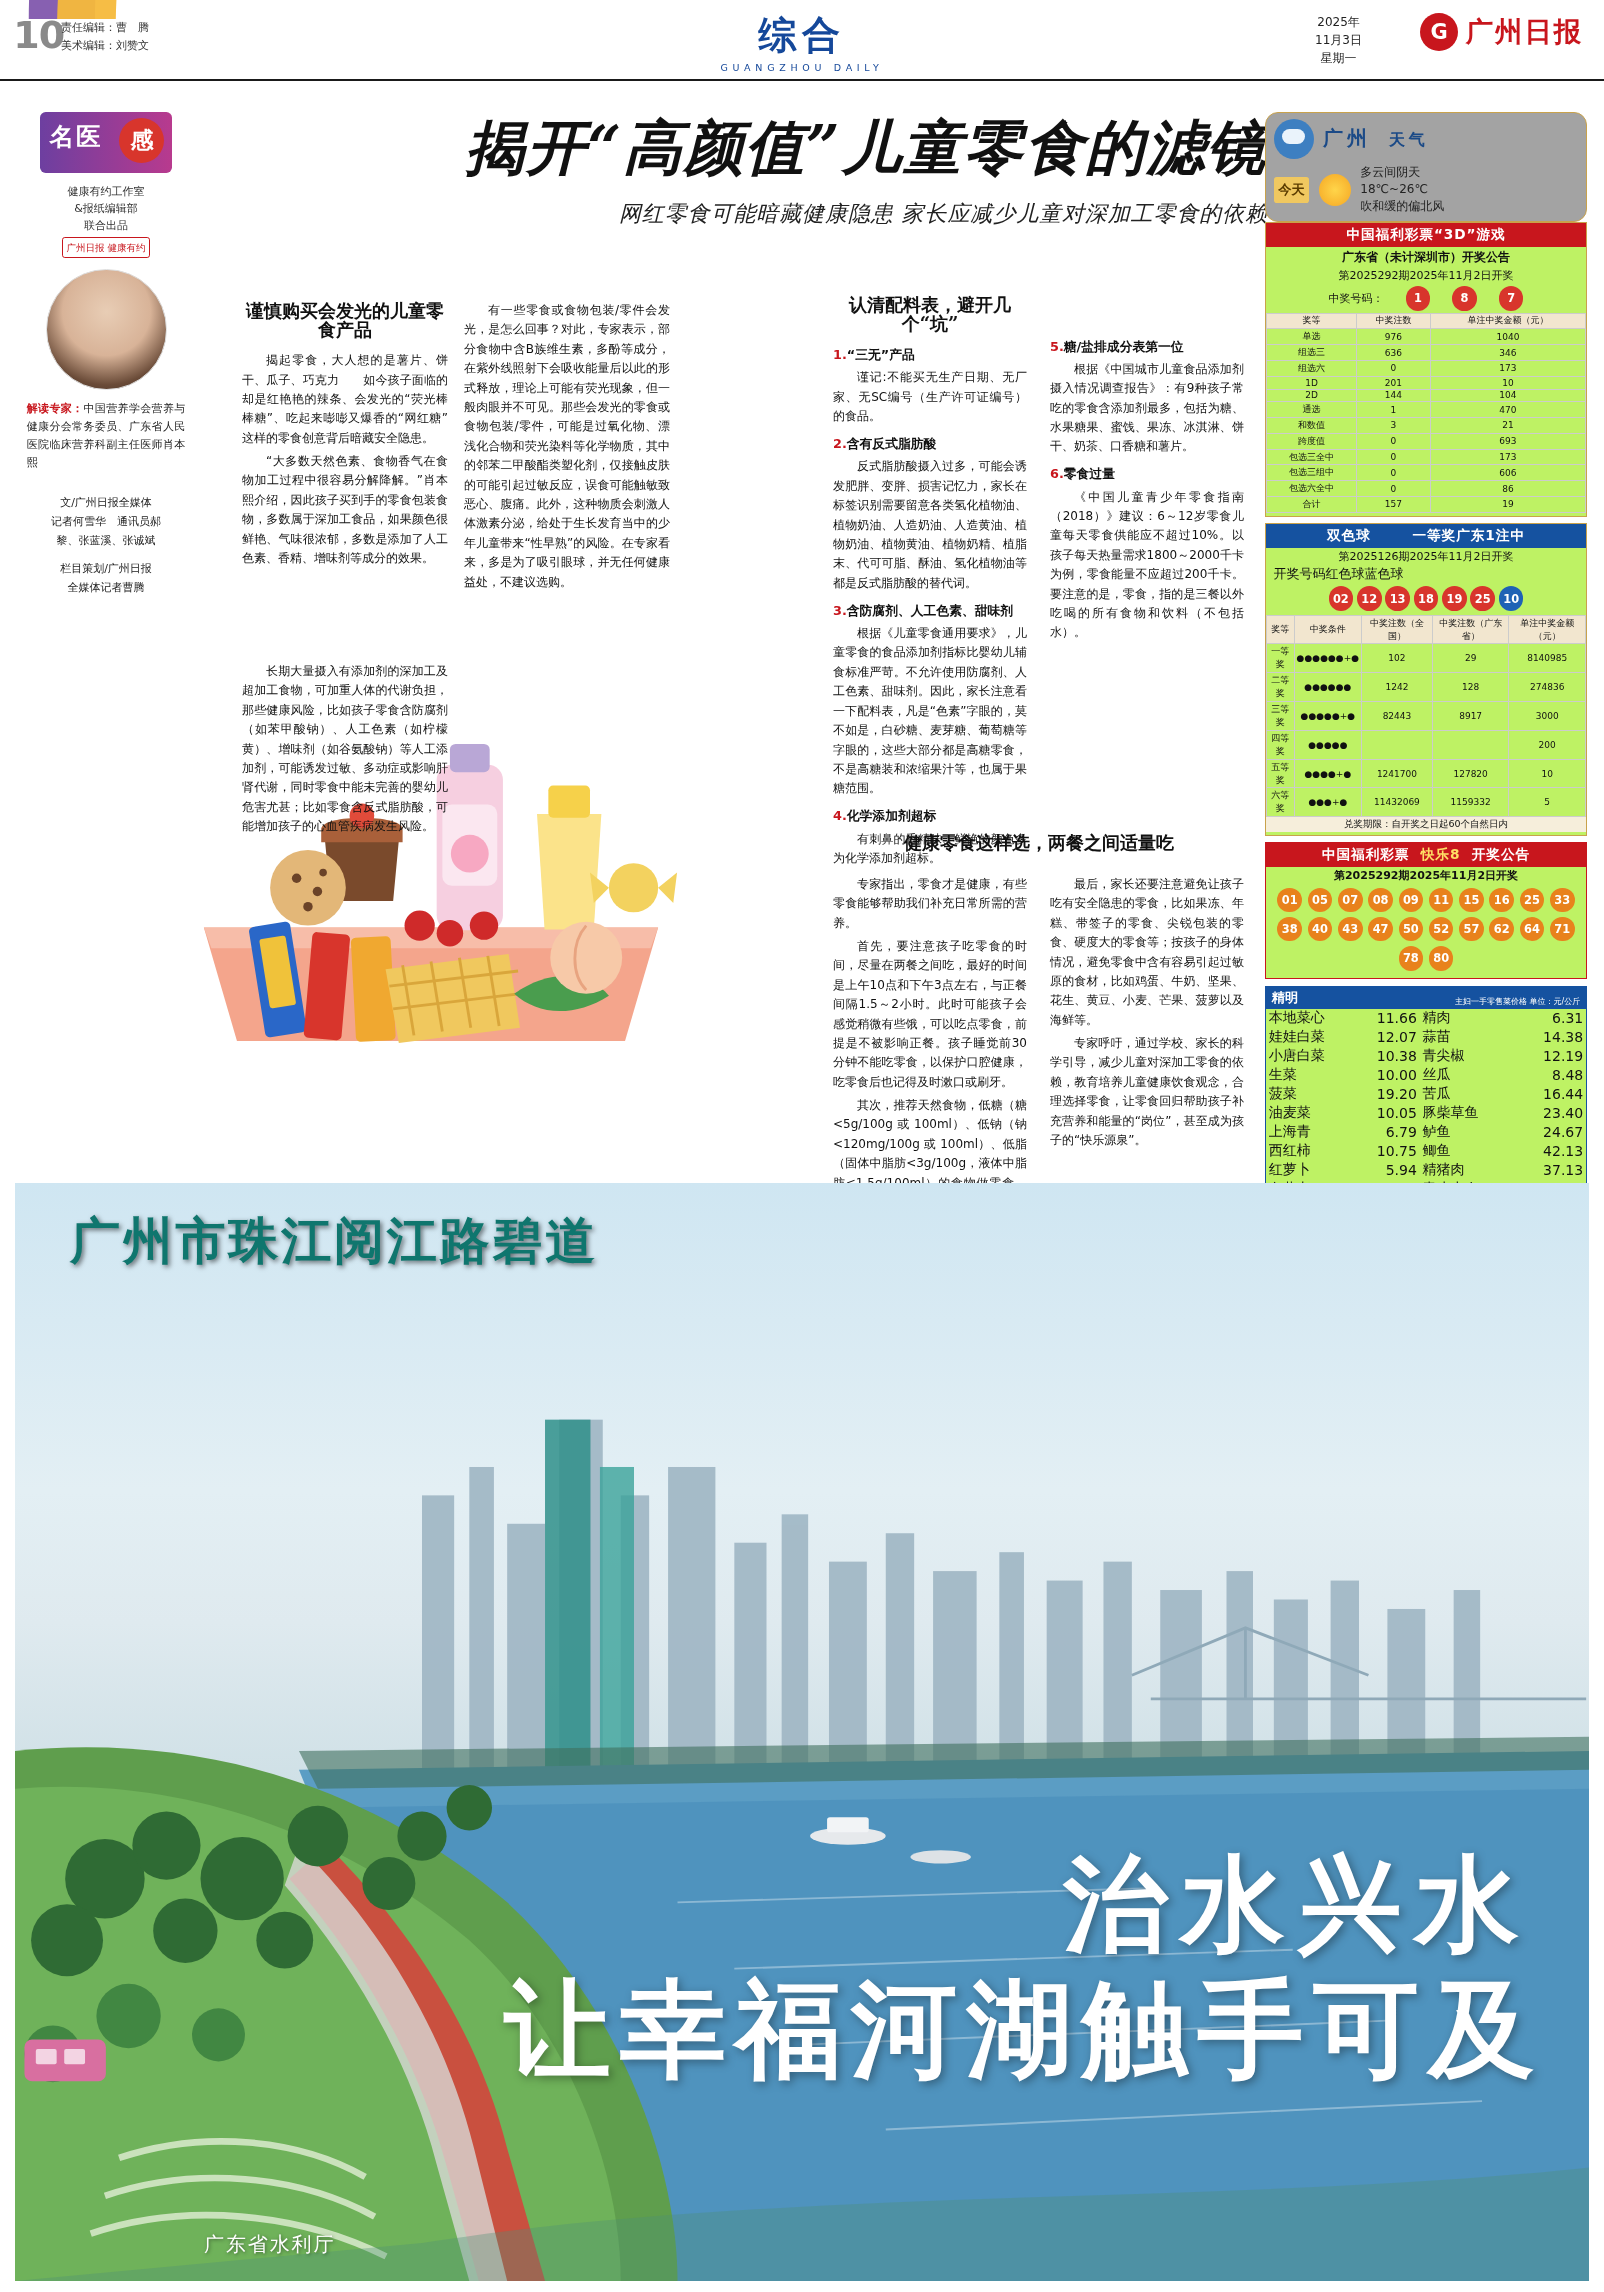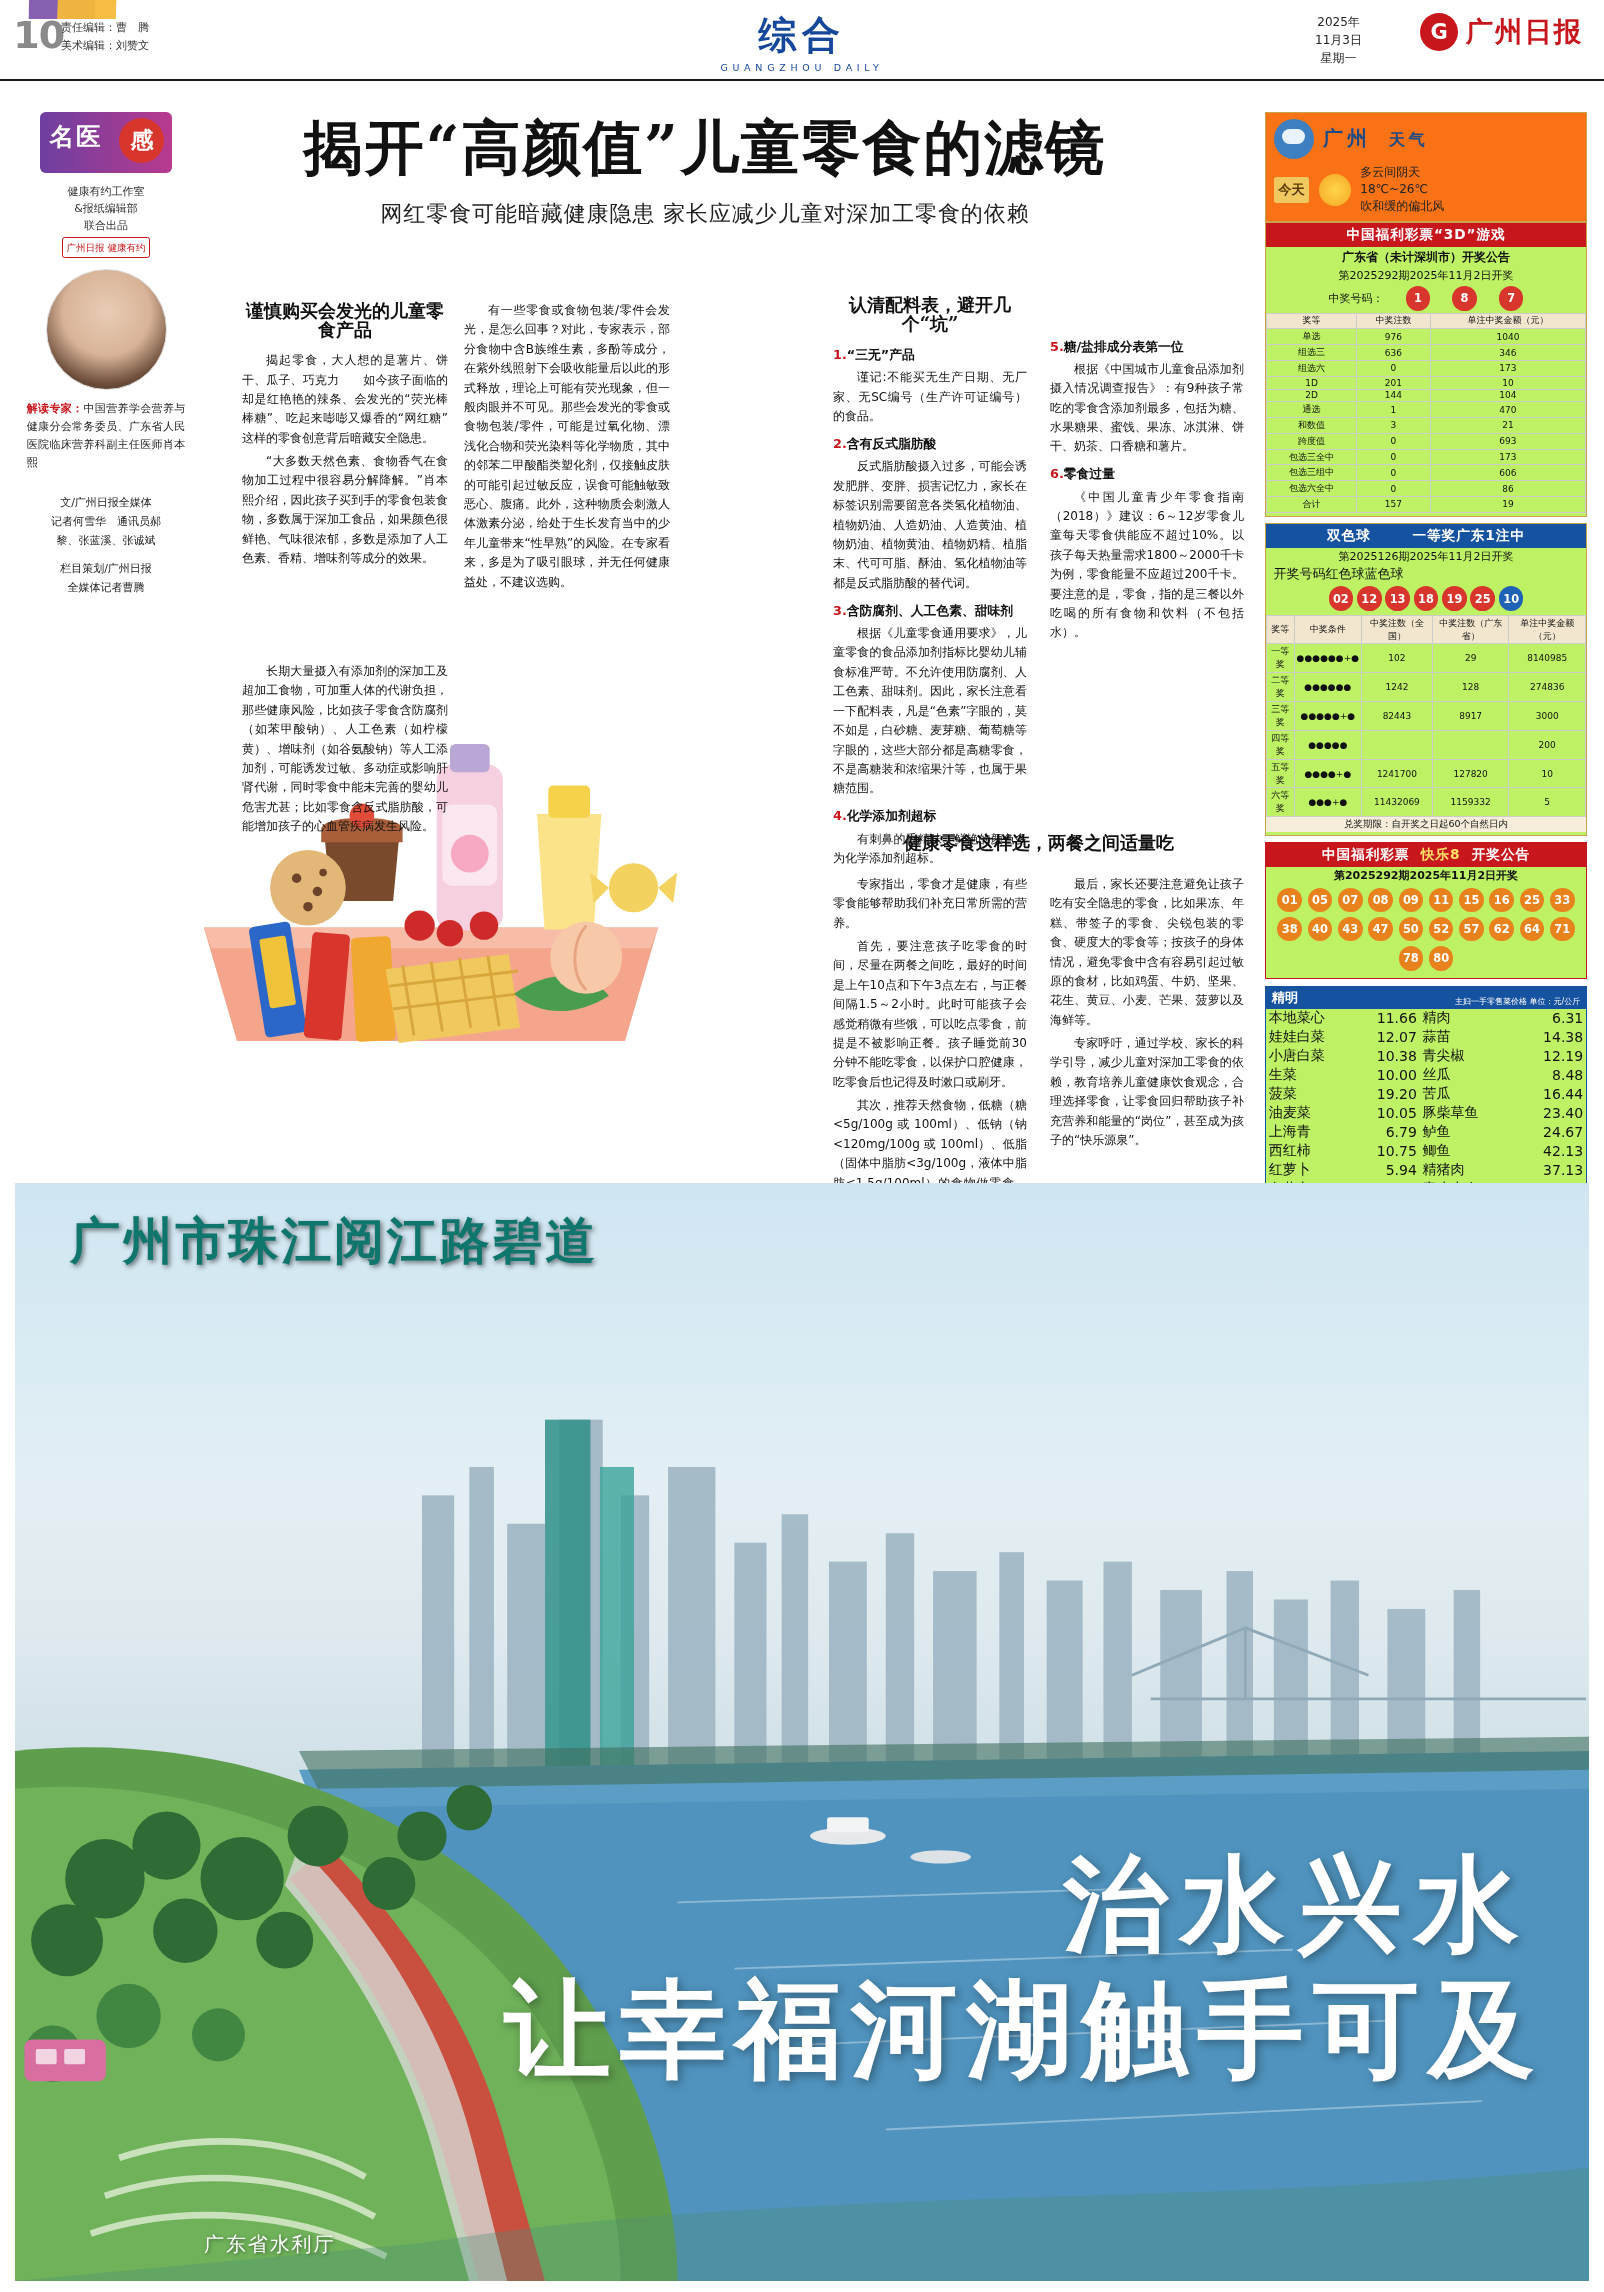--- a/index.html
+++ b/index.html
@@ -35,21 +35,21 @@
     font-size:12px; line-height:18px; color:#222;
   }
   .logo-block { position:absolute; right:21px; top:13.2px; display:flex; align-items:center; gap:7.6px;}
   .logo-circle {
     width:38px; height:38px; border-radius:50%; background:#c8161d; color:#fff;
     display:flex; align-items:center; justify-content:center; font-size:21px; font-weight:bold;
   }
   .logo-text { font-size:27.4px; font-weight:bold; color:#c8161d; font-family:"DejaVu Serif", serif; letter-spacing:1.9px;}
 
   
-  .headline-wrap { position:absolute; left:142px; top:114px; width:1126px; text-align:center;}
+  .headline-wrap { position:absolute; left:142px; top:114px; width:1126px; text-align:right;font-style:italic;}
   .headline {
     font-family:"DejaVu Serif", serif;
     font-size:59px; font-weight:bold; letter-spacing:1.9px; color:#111;
     line-height:1.15;
   }
   .subhead { margin-top:17px; font-size:22px; color:#222; letter-spacing:0.9px; }
 
   
   .expert-col { position:absolute; left:21px; top:112px; width:170px; text-align:center; }
   .expert-badge {
@@ -87,21 +87,21 @@
   .sub-head { font-weight:bold; font-size:12.8px; margin:7.6px 0 3.8px 0; color:#111; }
   .sub-head .num { color:#c8161d; }
 
   
   .illus { position:absolute; left:166px; top:653px; width:530px; height:407px; }
   .swoosh { position:absolute; left:-28px; top:-549px; width:615px; height:587px; overflow:hidden; pointer-events:none;}
 
   
   .rail { position:absolute; right:17px; top:112px; width:322px; }
   .box { border:0.9px solid #c9a24b; margin-bottom:6.6px; background:#bef264; }
-  .weather-box { background:#f97316; border:1.9px solid #c9a24b; border-radius:0; padding:5.7px 7.6px; }
+  .weather-box { background:#a3a3a3; border:1.9px solid #c9a24b; border-radius:13px; padding:5.7px 7.6px; }
   .weather-top { display:flex; align-items:center; gap:9.5px; }
   .w-icon { width:40px; height:40px; border-radius:50%; background:#3d7fc1; position:relative;}
   .w-icon:after{content:"";position:absolute;left:8.5px;top:10.4px;width:23px;height:15px;border-radius:7.6px;background:#eaf3fb;}
   .w-city { font-size:20px; font-weight:bold; letter-spacing:3.8px; color:#1b4a87; }
   .weather-body { display:flex; align-items:center; gap:9.5px; margin-top:5.7px;}
   .w-today { font-size:13.2px; font-weight:bold; background:#f0c860; color:#5b3c00; padding:3.8px 4.7px; border-radius:2.8px;}
   .w-sun { width:32px; height:32px; border-radius:50%; background:radial-gradient(circle,#ffd54a,#f5a623); }
   .w-text { font-size:12px; line-height:17px; color:#222; }
 
   .rail-header {

